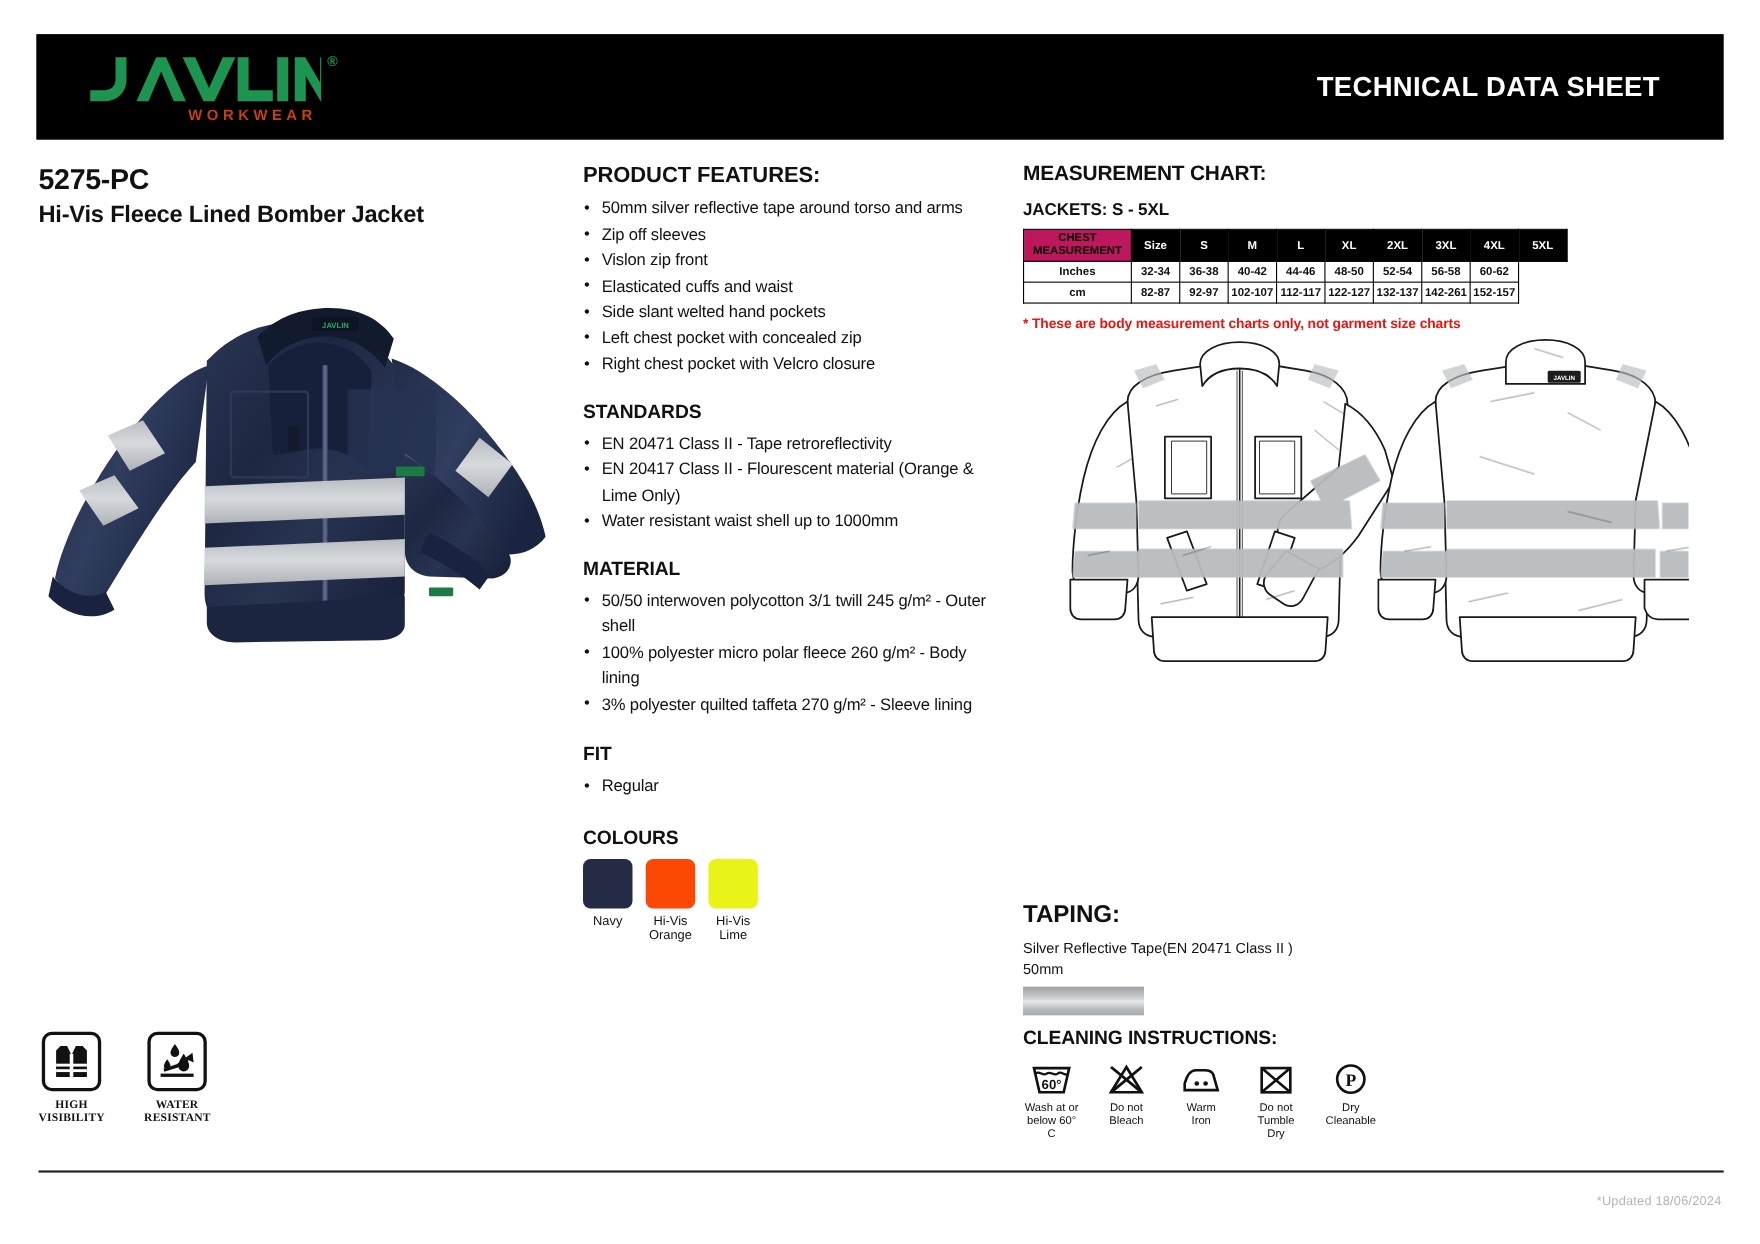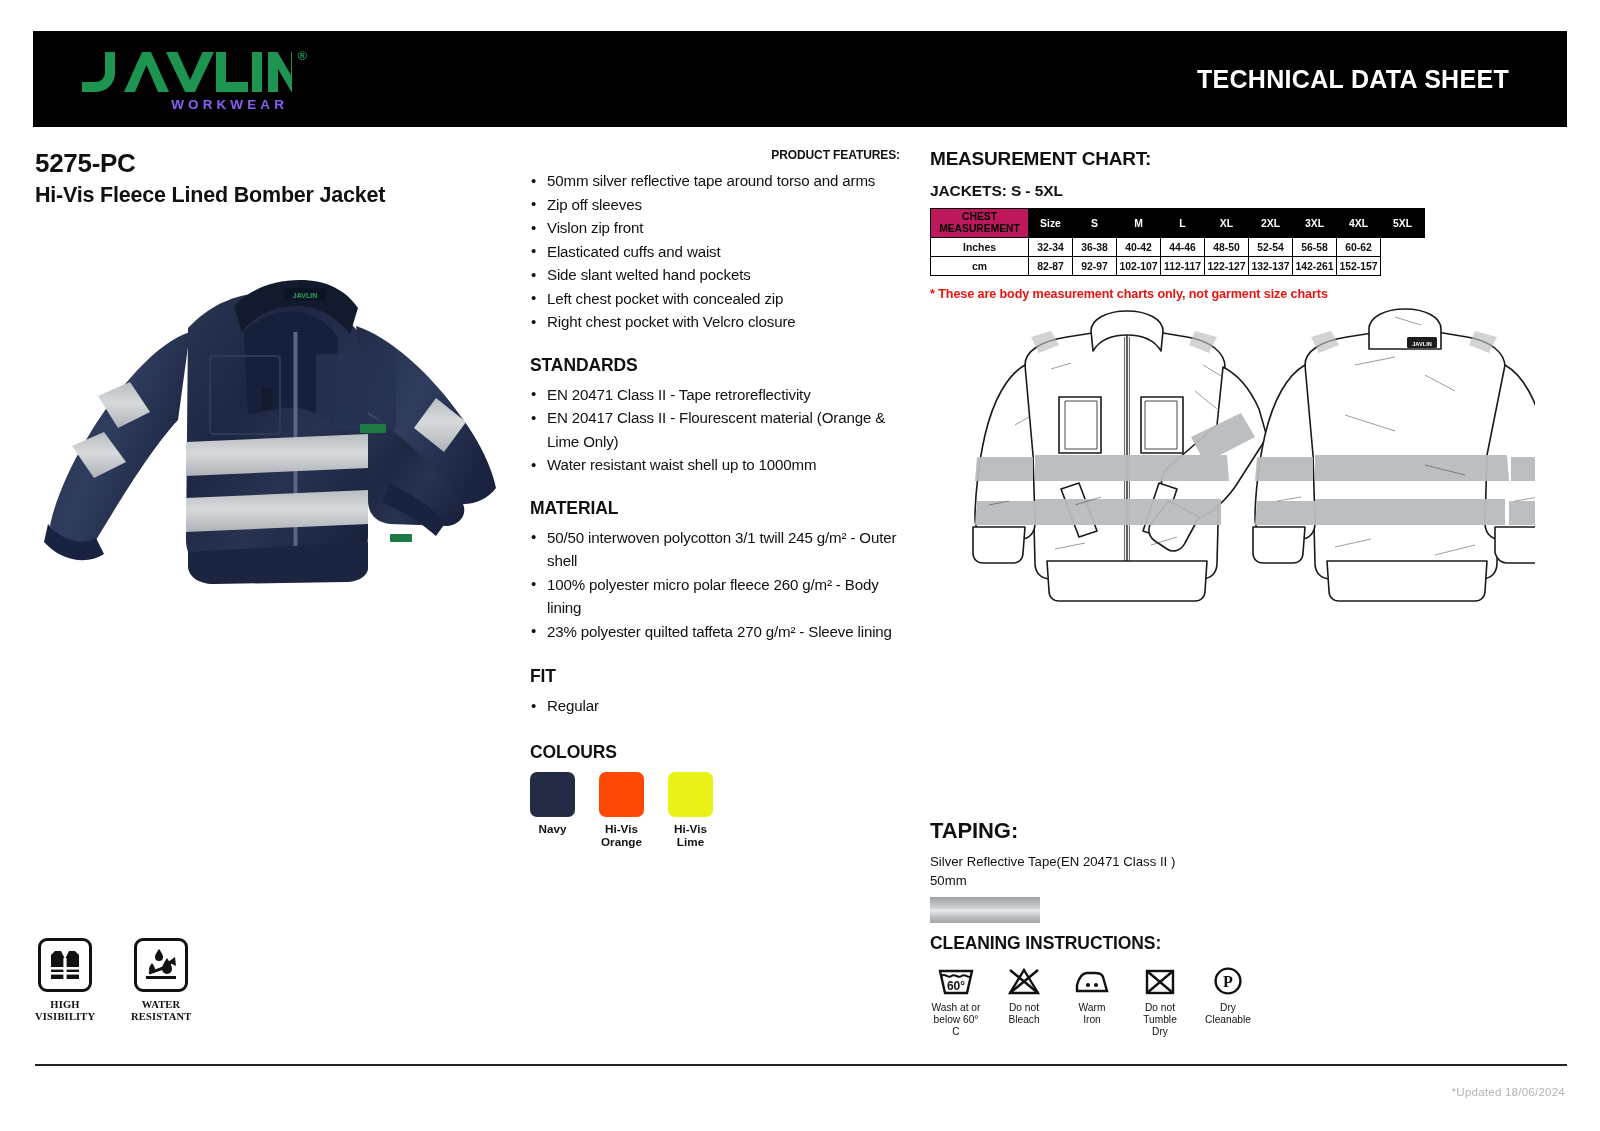--- a/index.html
+++ b/index.html
@@ -19,21 +19,21 @@
     background: #000000;
     display: flex; align-items: center; justify-content: space-between;
   }
   .logo-wrap { margin-left: 47px; position: relative; padding-top:4px;}
   .logo-javlin { display:block; }
   .logo-reg {
     position:absolute; right:-15px; top:2px;
     color:#1e9451; font-size:13px; font-weight:700;
   }
   .logo-workwear {
-    color:#8b5cf6; font-size:13.5px; font-weight:700;
+    color:#c2410c; font-size:13.5px; font-weight:700;
     letter-spacing:4.1px; text-align:right; margin-top:3px; margin-right:4px;
   }
   .tds-title {
     color:#ffffff; font-size:25px; font-weight:700;
     letter-spacing:0.3px; margin-right:58px;
   }
 
   
   .prod-code {
     position:absolute; left:35px; top:148px;
@@ -56,36 +56,36 @@
     margin-top:7px; font-size:10.5px; font-weight:700; line-height:1.18;
     letter-spacing:0.2px; color:#111;
   }
 
   
   .mid { position:absolute; left:530px; top:148px; width:370px; }
   .sec-head {
     font-size:17.5px; font-weight:700; letter-spacing:-0.1px;
     margin-bottom:7px;
   }
-  .sec-head.big { font-size:12px;text-align:right; }
+  .sec-head.big { font-size:20px; }
   ul.blist { list-style:none; }
   ul.blist li {
     position:relative; padding-left:17px;
     font-size:15.1px; line-height:23.5px; letter-spacing:-0.15px;
     color:#111;
   }
   ul.blist li::before {
     content:"\2022"; position:absolute; left:1px; top:-0.5px; font-size:15px;
   }
   .gap-std { margin-top:21px; }
   .gap-mat { margin-top:21px; }
   .gap-fit { margin-top:23px; }
   .gap-col { margin-top:24px; }
 
-  .swatches { display:flex; gap:24px; margin-top:9px;font-weight:bold; }
+  .swatches { display:flex; gap:12px; margin-top:9px; }
   .swatch { width:45px; text-align:center; }
   .swatch .chip { width:45px; height:45px; border-radius:7px; }
   .swatch .cap {
     font-size:11.7px; line-height:13.4px; margin-top:5px; color:#111;
   }
 
   
   .right { position:absolute; left:930px; top:148px; width:600px; }
   .meas-title { font-size:19px; font-weight:700; letter-spacing:-0.2px; }
   .jackets-line { font-size:15.5px; font-weight:700; margin-top:12px; letter-spacing:-0.1px; }
@@ -275,21 +275,21 @@
         <li>EN 20417 Class II - Flourescent material (Orange &amp; Lime Only)</li>
         <li>Water resistant waist shell up to 1000mm</li>
       </ul>
     </div>
 
     <div class="gap-mat">
       <div class="sec-head">MATERIAL</div>
       <ul class="blist">
         <li>50/50 interwoven polycotton 3/1 twill 245 g/m² - Outer shell</li>
         <li>100% polyester micro polar fleece 260 g/m² - Body lining</li>
-        <li>23% polyester quilted taffeta 270 g/m² - Sleeve lining</li>
+        <li>3% polyester quilted taffeta 270 g/m² - Sleeve lining</li>
       </ul>
     </div>
 
     <div class="gap-fit">
       <div class="sec-head">FIT</div>
       <ul class="blist">
         <li>Regular</li>
       </ul>
     </div>
 

